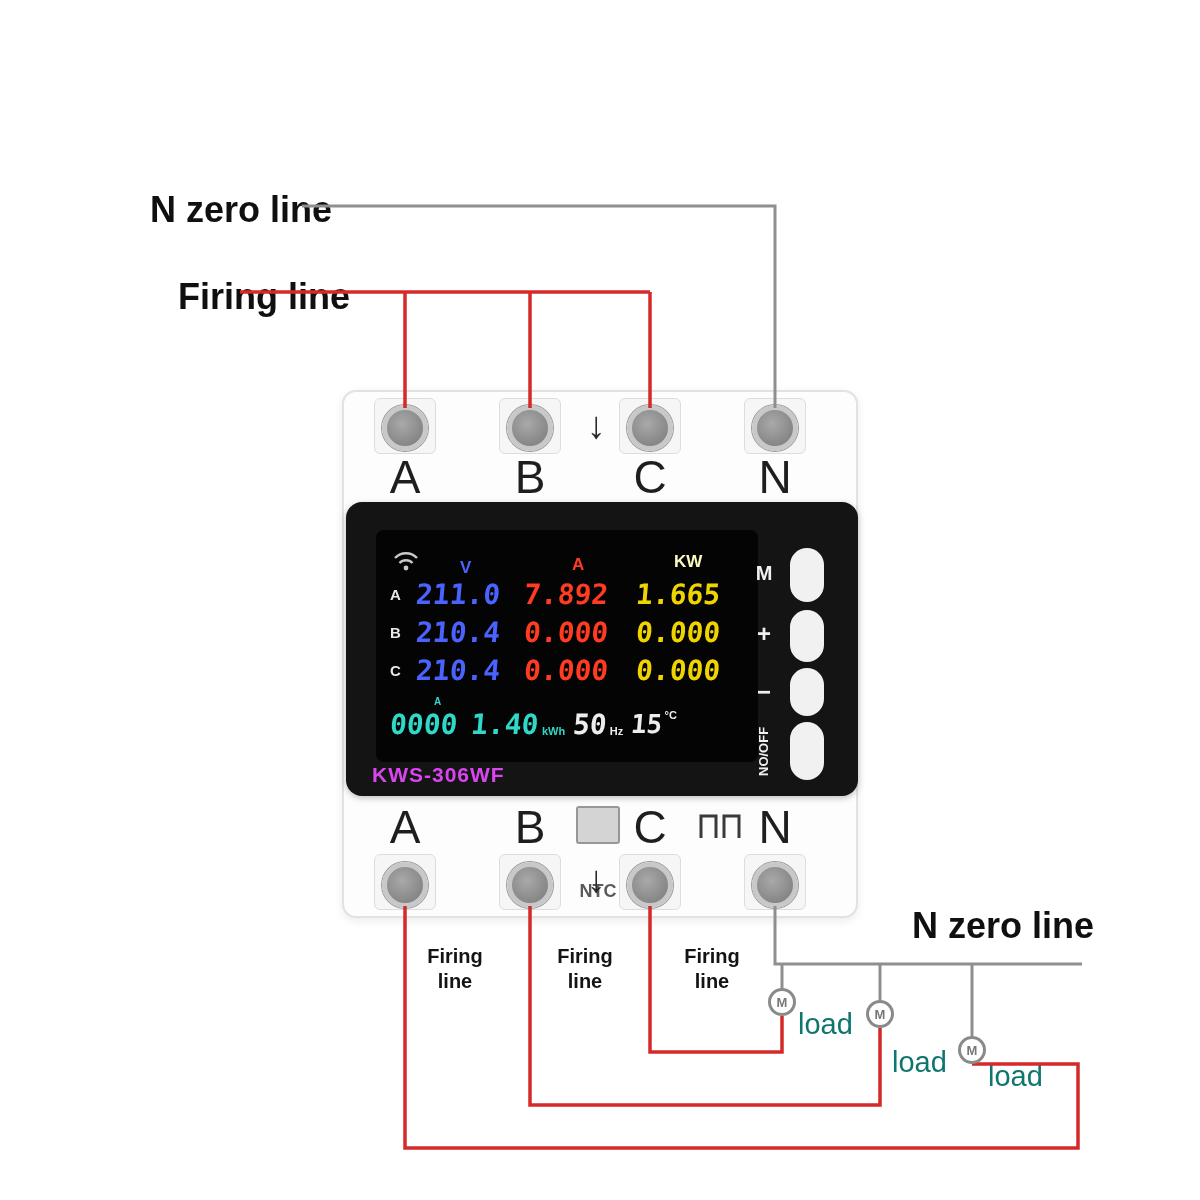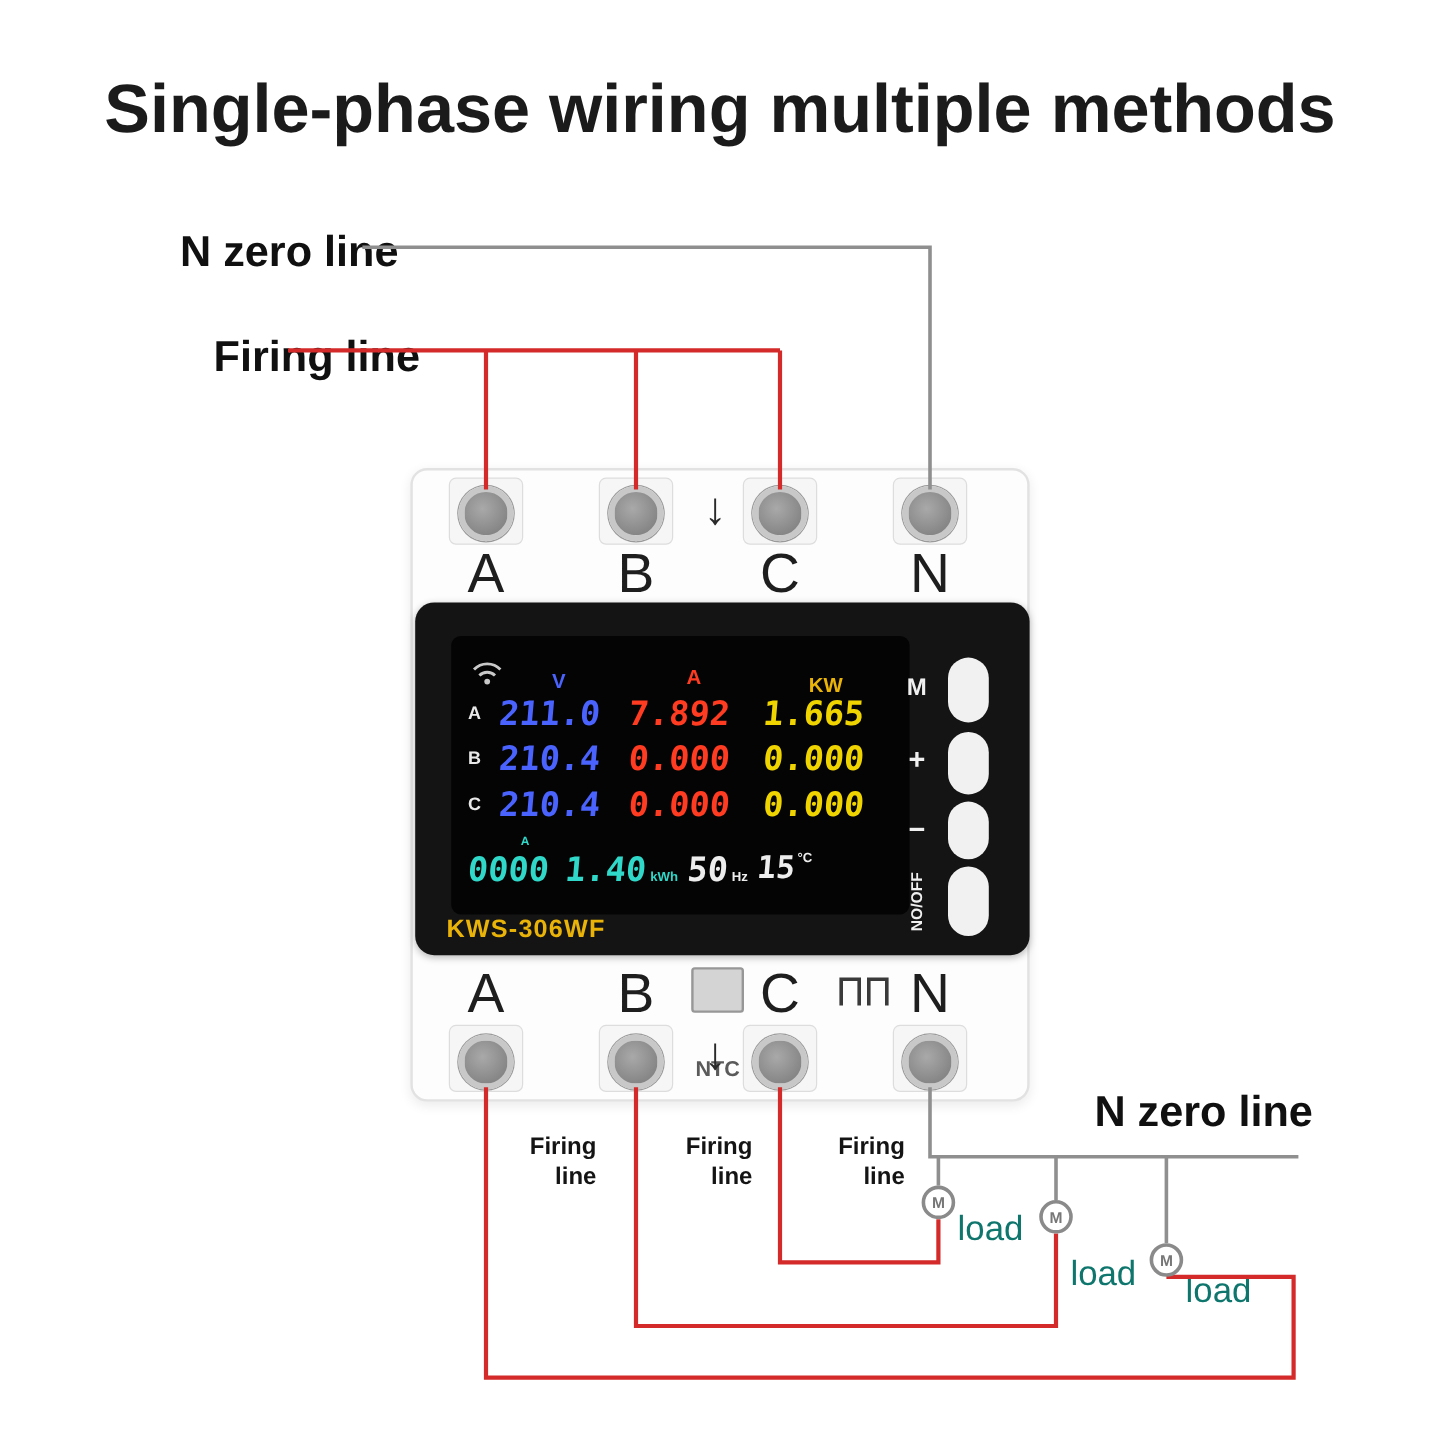--- a/index.html
+++ b/index.html
@@ -26,35 +26,34 @@
   .da { width:112px; color:#ff3b21; }
   .dk { width:100px; color:#f0d400; }
   .cy { color:#2fd8c8; }
   .wh { color:#ededed; }
   .unit { font-size:11px; font-weight:700; align-self:flex-end; margin:0 8px 5px 3px; }
   .unit-top { font-size:11px; font-weight:700; align-self:flex-start; margin:3px 0 0 2px; }
   .gap { display:inline-block; width:14px; }
   .pill { position:absolute; left:444px; width:34px; background:#f1f1f1; border-radius:17px; }
   .blbl { position:absolute; color:#f0f0f0; font-weight:700; text-align:center; }
   .vlabel { writing-mode:vertical-rl; transform:rotate(180deg); }
-  .model { position:absolute; left:26px; top:261px; font-size:21px; font-weight:700; color:#eab308; letter-spacing:1px; }
+  .model { position:absolute; left:26px; top:261px; font-size:21px; font-weight:700; color:#d946ef; letter-spacing:1px; }
   .motor { width:28px; height:28px; border-radius:50%; border:3px solid #8a8a8a; background:#ffffff; z-index:10; display:flex; align-items:center; justify-content:center; font-size:13px; font-weight:700; color:#777777; }
   .loadlbl { font-size:29px; font-weight:400; color:#0f766e; z-index:5; }
-  .fl2 { width:84px; text-align:right; font-size:20px; font-weight:700; color:#141414; line-height:1.25; white-space:pre-line; }
+  .fl2 { width:84px; text-align:center; font-size:20px; font-weight:700; color:#141414; line-height:1.25; white-space:pre-line; }
   .ntc-sq { left:576px; top:806px; width:44px; height:38px; background:#d4d4d4; border:2px solid #979797; border-radius:3px; z-index:3; }
   .ntc-lbl { left:566px; top:846px; width:64px; text-align:center; font-size:18px; font-weight:600; color:#5a5a5a; z-index:3;margin-top:35px; }
   .wifi { position:absolute; left:46px; top:46px; }
   .clip { left:698px; top:810px; z-index:3; }
 </style>
 </head>
 <body>
 
 <div class="canvas">
 
-  <div class="abs title">Single-phase wiring multiple methods</div>
 
   <div class="abs lbl" style="left:150px; top:189px;">N zero line</div>
   <div class="abs lbl" style="left:178px; top:276px;">Firing line</div>
 
   <svg class="wires" width="1200" height="1200" viewBox="0 0 1200 1200">
     <polyline class="wn" points="302,206 775,206 775,408"></polyline>
     <polyline class="wl" points="240,292 650,292"></polyline>
     <line class="wl" x1="405" y1="292" x2="405" y2="408"></line>
     <line class="wl" x1="530" y1="292" x2="530" y2="408"></line>
     <line class="wl" x1="650" y1="292" x2="650" y2="408"></line>
@@ -90,21 +89,21 @@
     <div class="lcd"></div>
 
     <svg class="wifi" width="28" height="26" viewBox="0 0 28 26">
       <path d="M3,10 A15,15 0 0 1 25,10" fill="none" stroke="#c9c9c9" stroke-width="2.4"></path>
       <path d="M7.5,15 A9,9 0 0 1 20.5,15" fill="none" stroke="#c9c9c9" stroke-width="2.4"></path>
       <circle cx="14" cy="20" r="2.4" fill="#c9c9c9"></circle>
     </svg>
 
     <div class="hdr" style="left:114px; top:56px; color:#4a63ff;">V</div>
     <div class="hdr" style="left:226px; top:53px; color:#ff3b21;">A</div>
-    <div class="hdr" style="left:328px; top:60px; color:#eab308;">KW</div>
+    <div class="hdr" style="left:328px; top:50px; color:#fef9c3;">KW</div>
 
     <div class="lrow" style="top:74px;">
       <span class="rl">A</span>
       <span class="seg dv">211.0</span>
       <span class="seg da">7.892</span>
       <span class="seg dk">1.665</span>
     </div>
     <div class="lrow" style="top:112px;">
       <span class="rl">B</span>
       <span class="seg dv">210.4</span>

